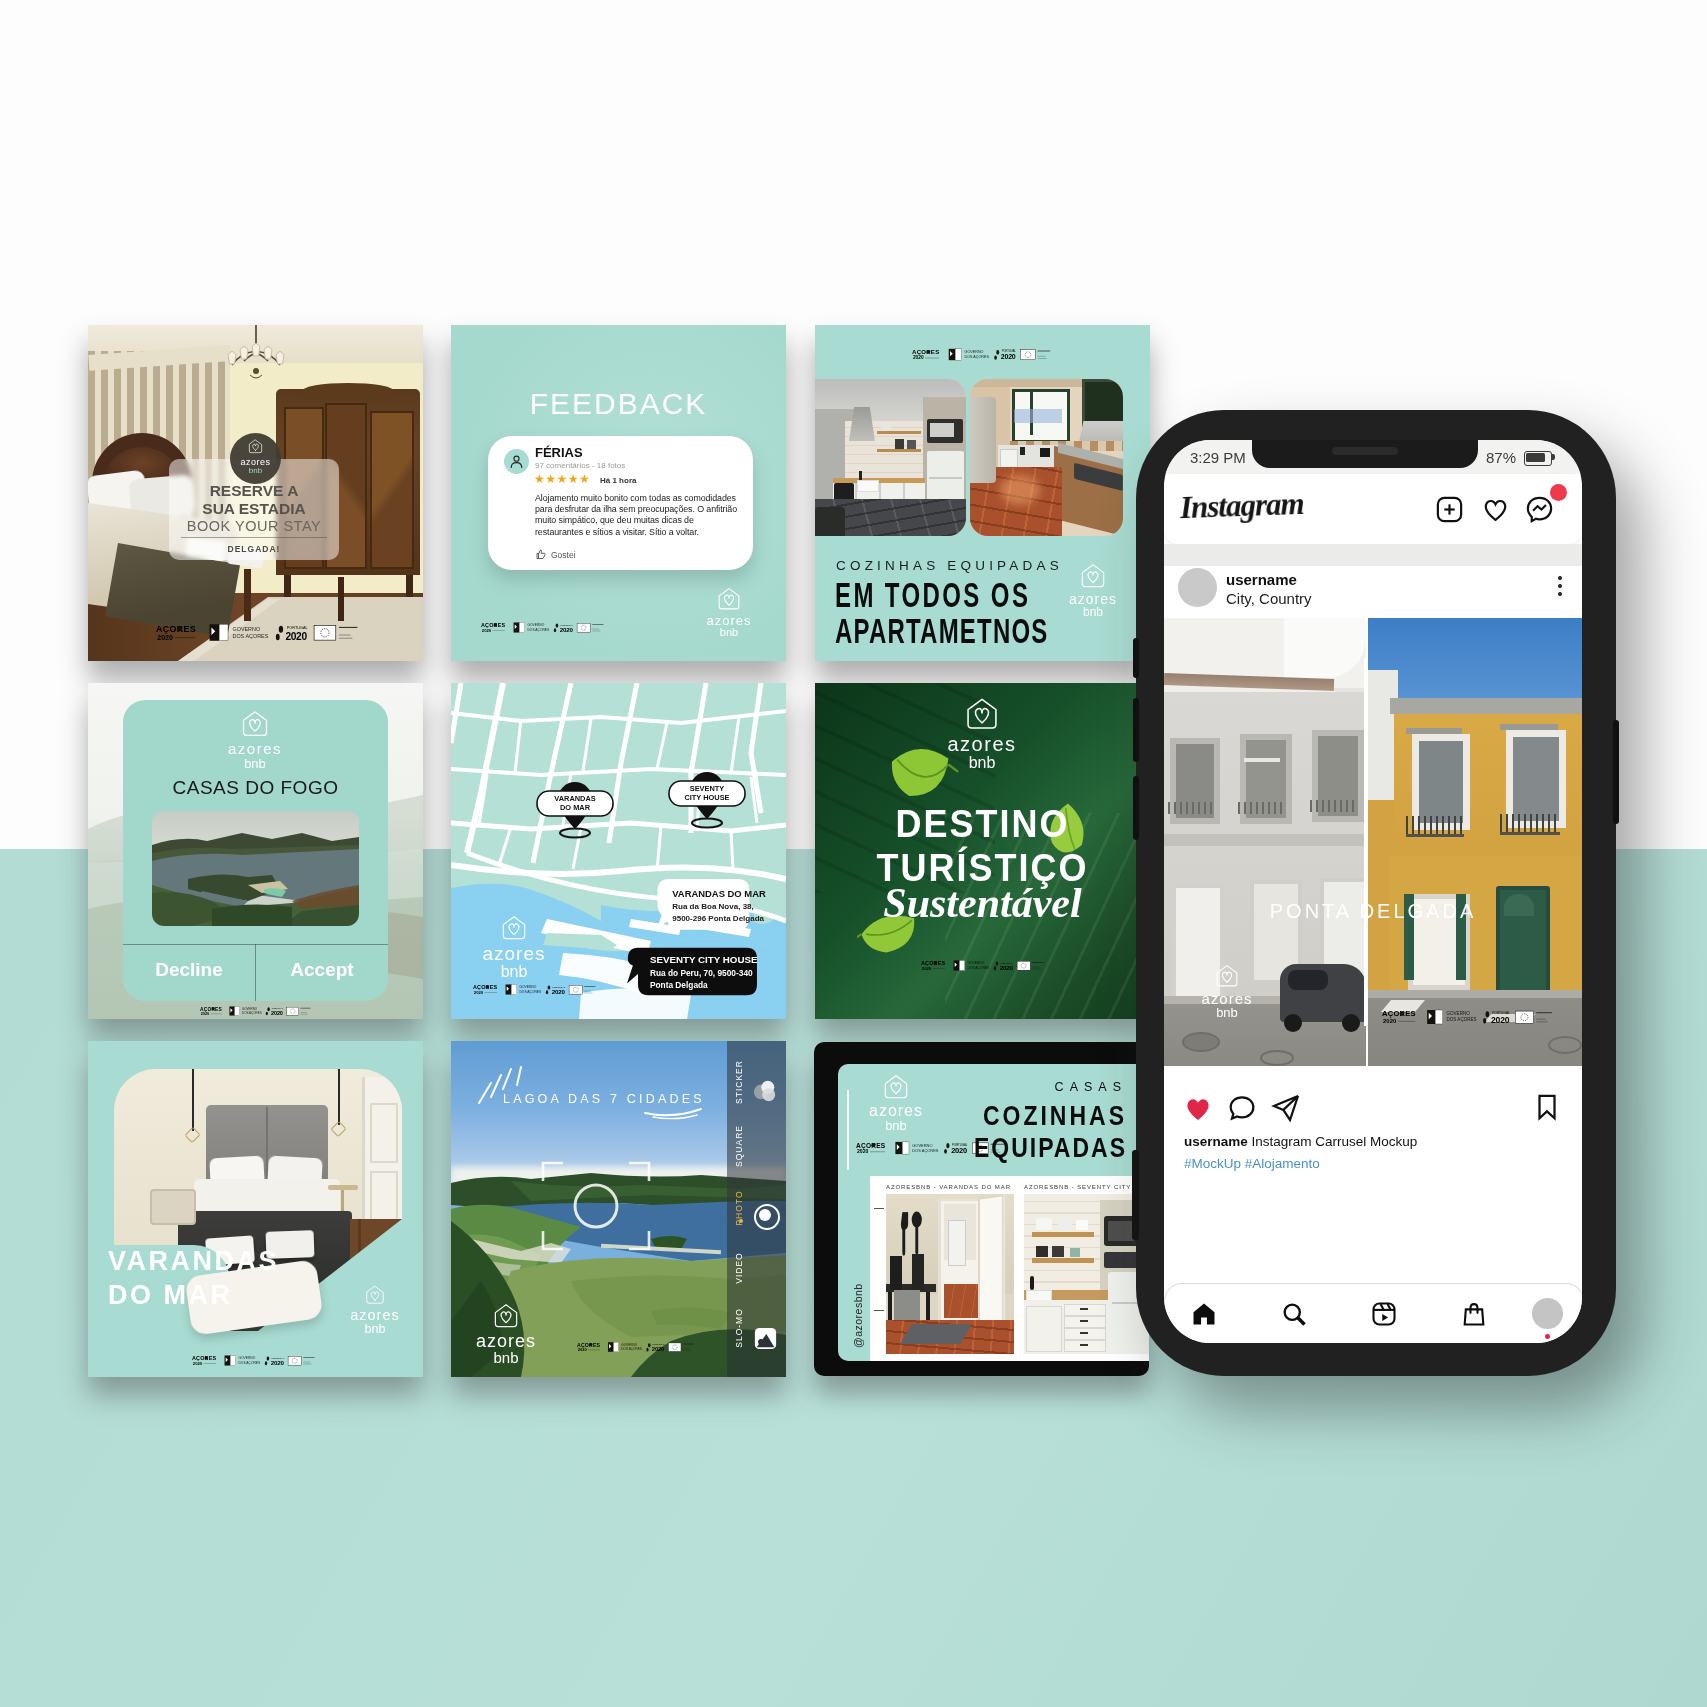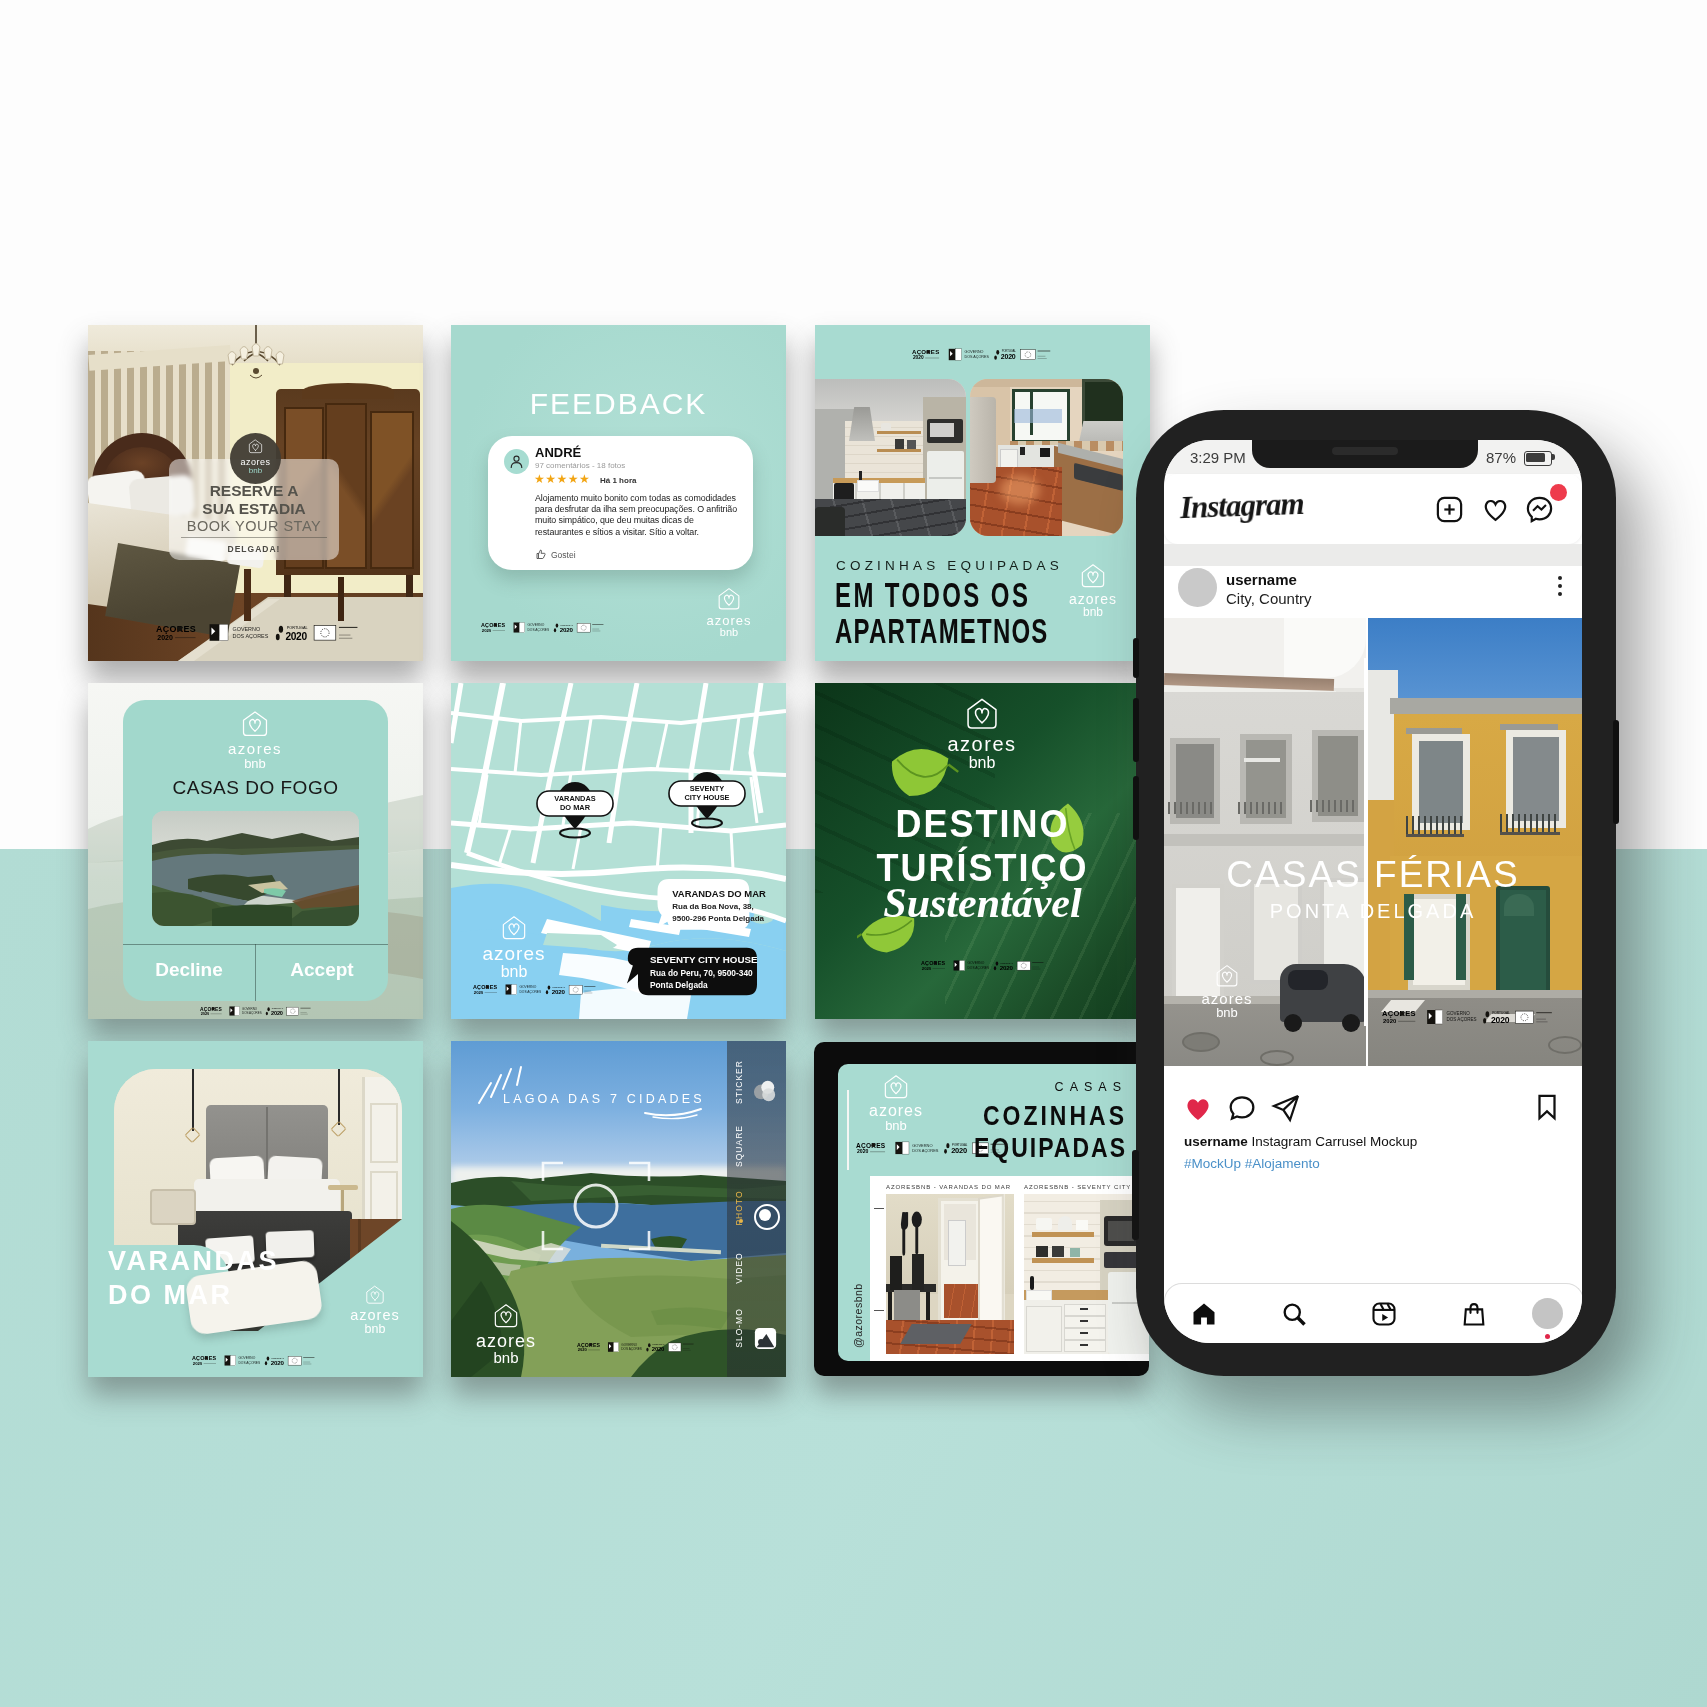--- a/index.html
+++ b/index.html
@@ -131,21 +131,21 @@
     <div class="abs ctr" style="left:0;top:62px;width:335px;font-size:30px;color:#fff;letter-spacing:2px;">FEEDBACK</div>
 
     <div class="abs" style="left:37px;top:111px;width:265px;height:134px;background:#fff;border-radius:24px;box-shadow:0 10px 18px rgba(60,90,80,.25);">
 
       <div class="abs" style="left:16px;top:13px;width:25px;height:25px;border-radius:50%;background:#a6dcd1;"></div>
       <svg class="abs" style="left:20px;top:17px;width:17px;height:17px;" viewBox="0 0 24 24" fill="none" stroke="#2a2a2a" stroke-width="1.6">
           <circle cx="12" cy="8" r="3.6"></circle>
           <path d="M4.5 21 C4.5 15 8 13.5 12 13.5 C16 13.5 19.5 15 19.5 21"></path>
         </svg>
 
-      <div class="abs" style="left:47px;top:9px;font-size:13px;font-weight:bold;color:#111;">ANDRÉ</div>
+      <div class="abs" style="left:47px;top:9px;font-size:13px;font-weight:bold;color:#111;">FÉRIAS</div>
 
       <div class="abs" style="left:47px;top:25px;font-size:8px;color:#9b9b9b;">97 comentários - 18 fotos</div>
 
       <div class="abs" style="left:46px;top:36px;font-size:12px;color:#f2a514;letter-spacing:.5px;">★★★★★</div>
 
       <div class="abs" style="left:112px;top:40px;font-size:8px;font-weight:bold;color:#333;">Há 1 hora</div>
 
       <div class="abs" style="left:47px;top:57px;width:208px;font-size:8.9px;color:#1c1c1c;line-height:11.2px;letter-spacing:-.1px;">Alojamento muito bonito com todas as comodidades para desfrutar da ilha sem preocupações. O anfitrião muito simpático, que deu muitas dicas de restaurantes e sítios a visitar. Sítio a voltar.</div>
 
       <svg class="abs" style="left:47px;top:112px;width:12px;height:12px;" viewBox="0 0 24 24" fill="none" stroke="#444" stroke-width="1.7">
@@ -819,21 +819,20 @@
           <div class="abs" style="left:0;top:378px;width:214px;height:70px;background:linear-gradient(180deg,#8f8d87,#86857f);"></div>
           <div class="abs" style="left:0;top:372px;width:214px;height:8px;background:#aeaca5;"></div>
 
           <div class="abs" style="left:18px;top:382px;width:34px;height:12px;background:#e8e6e0;transform:skewX(-40deg) translateZ(0);"></div>
           <div class="abs" style="left:120px;top:396px;width:44px;height:8px;background:#dcdad4;transform:skewX(-40deg) translateZ(0);"></div>
           <div class="abs" style="left:180px;top:418px;width:30px;height:14px;border-radius:50%;border:2px solid #6f6e68;"></div>
         </div>
 
         <div class="abs" style="left:200px;top:40px;width:4px;height:368px;background:#fff;"></div>
 
-        <div class="abs ctr" style="left:0;top:236px;width:418px;font-size:37px;color:#fff;letter-spacing:2px;">CASAS FÉRIAS</div>
         <div class="abs ctr" style="left:0;top:282px;width:418px;font-size:20px;color:#fff;letter-spacing:3px;">PONTA DELGADA</div>
 
         <div class="abs ctr" style="left:30px;top:346px;width:66px;color:#fff;">
           <svg style="width:24px;height:24px;color:#fff;" viewBox="0 0 100 100">
               <use href="#azicon"></use>
             </svg>
           <div style="font-size:15px;letter-spacing:1px;line-height:13px;">azores</div>
           <div style="font-size:13px;line-height:15px;">bnb</div>
         </div>
 

